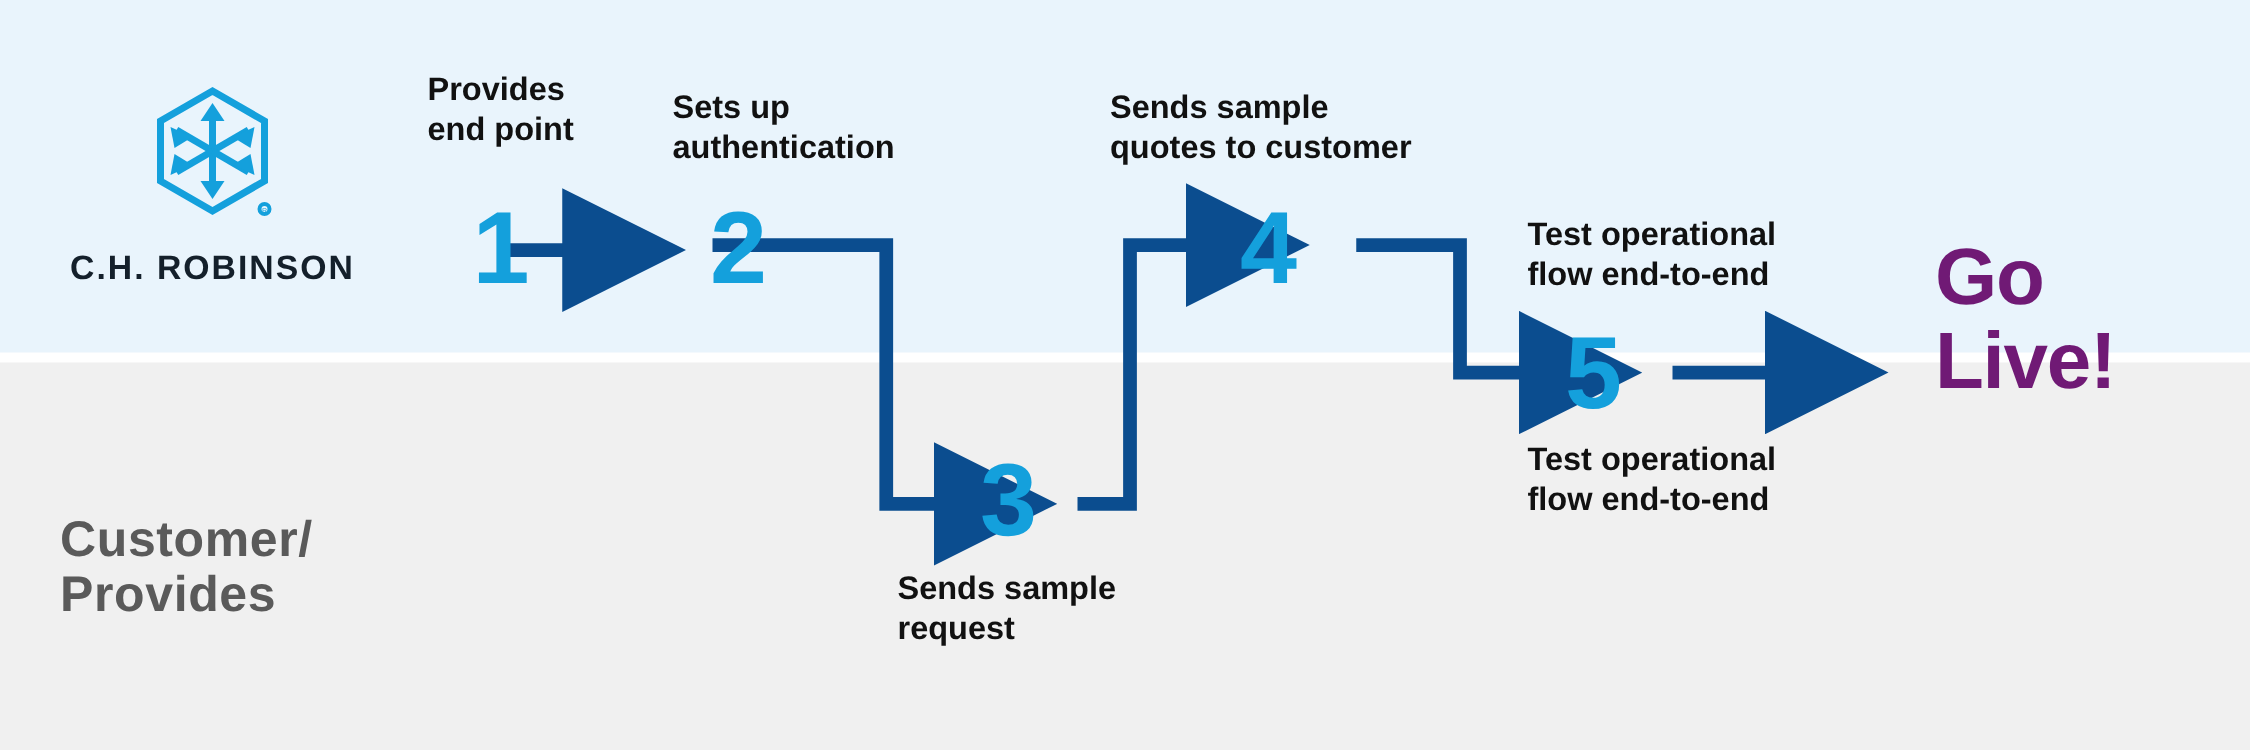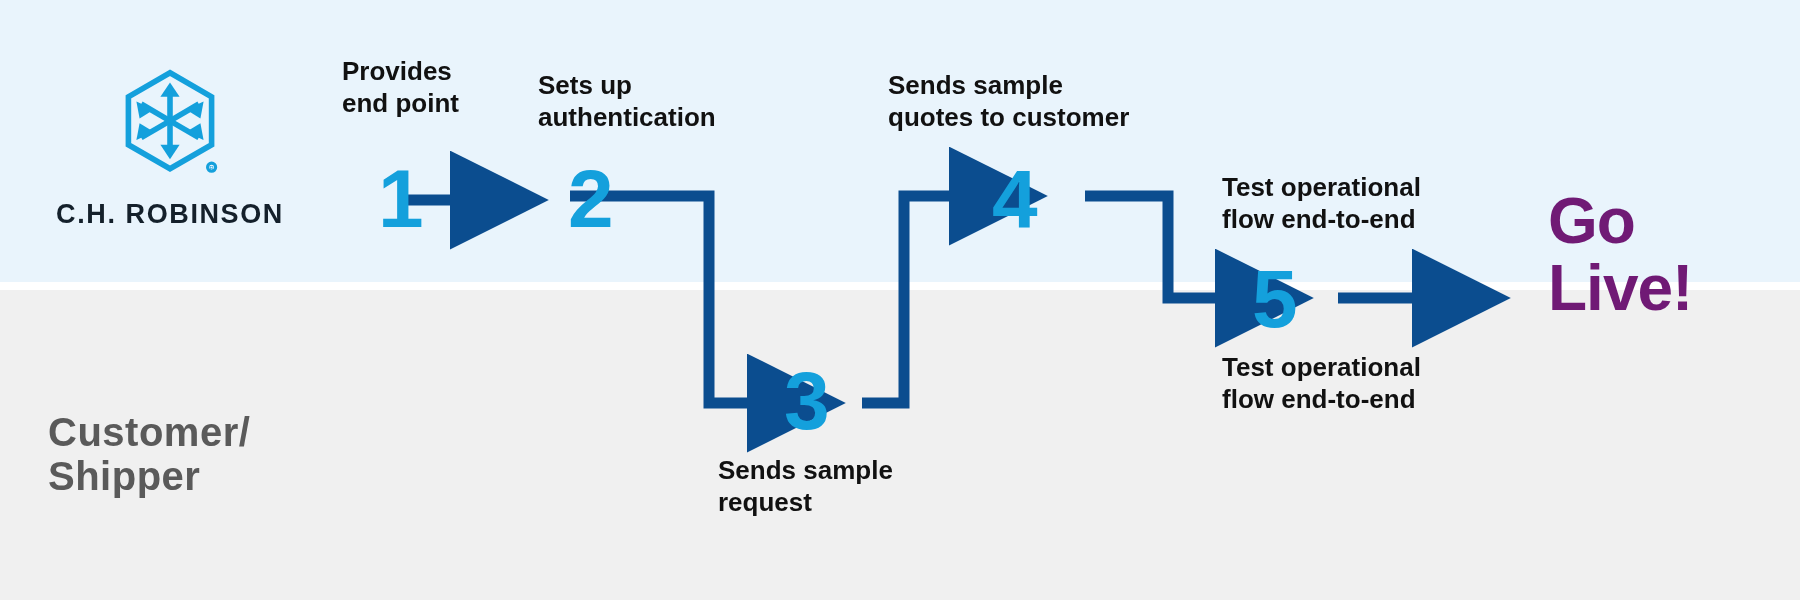--- a/index.html
+++ b/index.html
@@ -136,21 +136,21 @@
       </g>
       <g fill="none" stroke="#14a0dc" stroke-width="4">
         <circle cx="112" cy="122" r="5"></circle>
       </g>
       <text x="112" y="126" font-size="7" fill="#14a0dc" text-anchor="middle" font-family="Liberation Sans, sans-serif">R</text>
     </svg>
     <div class="logo-word">C.H. ROBINSON</div>
   </div>
 
   <div class="lane-label">Customer/
-Shipper</div>
+Provides</div>
 
   <svg class="connectors" viewBox="0 0 1800 600">
     <defs>
       <marker id="ah" markerWidth="9" markerHeight="9" refX="1.2" refY="4.5" orient="auto" markerUnits="strokeWidth">
         <path d="M0,0 L9,4.5 L0,9 z" fill="#0b4d8f"></path>
       </marker>
     </defs>
 
     <g>
       <path d="M400,200 L463,200" stroke="#0b4d8f" stroke-width="11" fill="none" marker-end="url(#ah)"></path>

